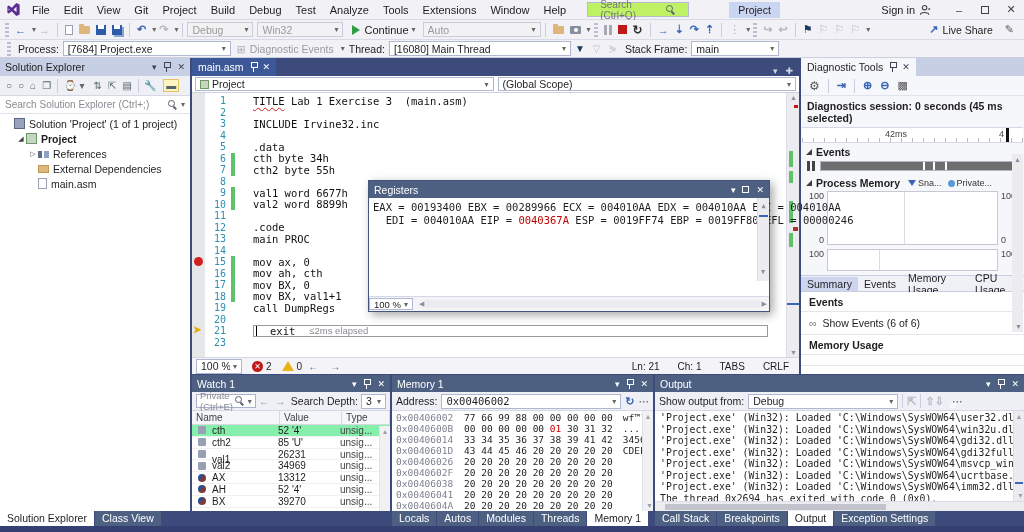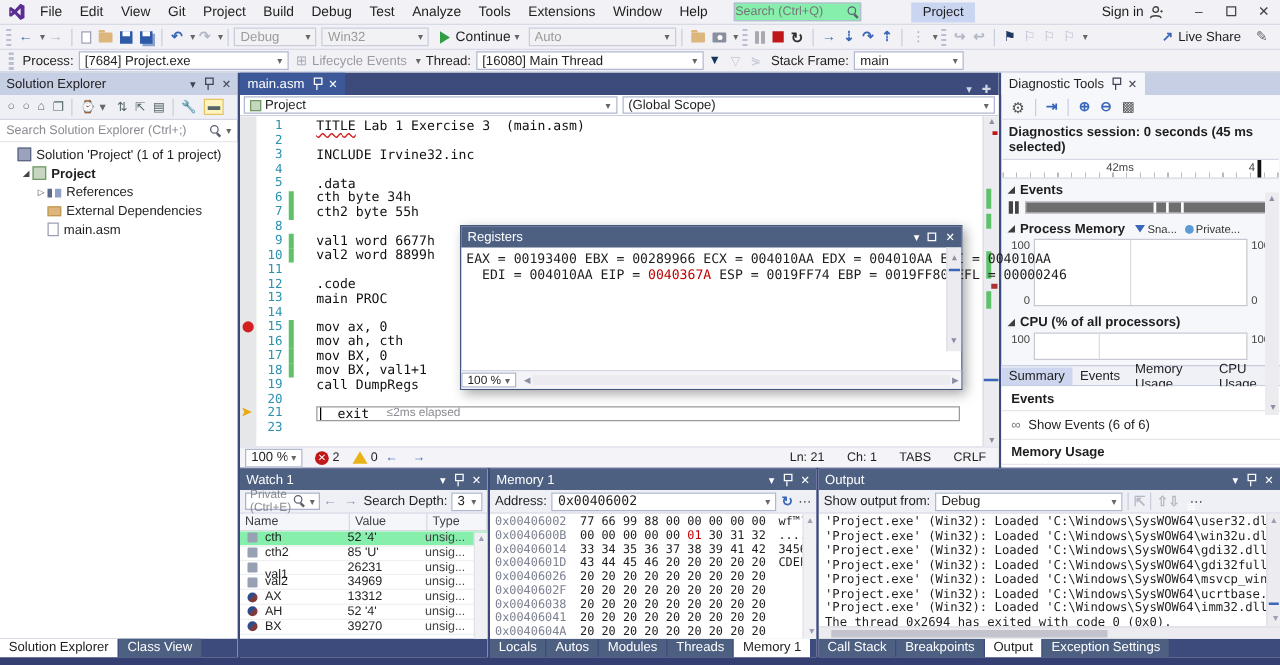--- a/index.html
+++ b/index.html
@@ -8,21 +8,21 @@
   .abs{position:absolute;}
   .row{display:flex;align-items:center;}
   .grow{flex:1;}
   .mono{font-family:"DejaVu Sans Mono",monospace;}
   .caret-dn{font-size:8px;color:#666;margin-left:3px;}
   .sep{width:1px;height:14px;background:#c9cdde;margin:0 4px;}
   .grip{width:4px;height:14px;margin:0 3px;background:repeating-linear-gradient(180deg,#b9bed4 0 2px,transparent 2px 4px);}
   
   #titlebar{left:0;top:0;width:1024px;height:20px;background:#f1f1f6;border-bottom:1px solid #d8dae6;display:flex;align-items:center;}
   .menu-item{padding:0 7px;font-size:11px;color:#1e1e1e;}
-  #qsearch{width:102px;height:15px;background:#86efac;border:1px solid #b6bccf;display:flex;align-items:center;padding:0 0;margin-left:14px;color:#767676;font-size:10px;}
+  #qsearch{width:102px;height:15px;background:#bef264;border:1px solid #b6bccf;display:flex;align-items:center;padding:0 12px;margin-left:14px;color:#767676;font-size:10px;}
   #title-pill{background:#c9d5f1;height:16px;padding:0 9px;display:flex;align-items:center;margin-left:40px;font-size:10.5px;}
   #win-controls{margin-left:auto;display:flex;align-items:center;}
   .winbtn{width:26px;text-align:center;color:#444;font-size:11px;}
   .boxglyph{display:inline-block;width:8px;height:8px;border:1px solid #444;}
   
   #toolbar{left:0;top:20px;width:1024px;height:20px;background:#f1f1f6;border-bottom:1px solid #d8dae6;display:flex;align-items:center;padding:0 2px;}
   .tbtn{display:flex;align-items:center;padding:0 3px;height:18px;}
   .combo{background:#fff;border:1px solid #b0b7d0;height:15px;display:flex;align-items:center;padding:0 4px;font-size:10.5px;}
   .combo.dis{background:#f2f2f4;color:#9a9a9a;border-color:#c9cdde;}
   .combo .cv{flex:1;white-space:nowrap;overflow:hidden;}
@@ -307,21 +307,21 @@
 </div>
 
 <div id="debugbar" class="abs">
   <span class="grip"></span>
   <span class="lbl">Process:</span>
   <span class="combo" style="width:168px">
       <span class="cv">[7684] Project.exe</span>
       <span class="caret-dn">▾</span>
     </span>
   <span style="color:#aab;margin-left:6px">⊞</span>
-  <span class="lbl" style="color:#9a9aa2">Lifecycle Events</span>
+  <span class="lbl" style="color:#9a9aa2">Diagnostic Events</span>
     <span class="caret-dn">▾</span>
   <span class="lbl">Thread:</span>
   <span class="combo" style="width:182px">
       <span class="cv">[16080] Main Thread</span>
       <span class="caret-dn">▾</span>
     </span>
   <span style="color:#17365d;font-size:10px;margin:0 4px">▼</span>
   <span style="color:#c3c6d4;font-size:10px;margin:0 4px">▽</span>
   <span style="color:#c3c6d4;font-size:10px;margin:0 4px">⋟</span>
   <span class="lbl">Stack Frame:</span>
@@ -661,24 +661,20 @@
         <span>0</span>
       </div>
     <div class="gbox">
         <div class="gline"></div>
       </div>
     <div class="gaxis r">
         <span>100</span>
         <span>0</span>
       </div>
   </div>
-  <div class="dsec-head">
-      <span class="tri-open"></span>
-      <span>CPU (% of all processors)</span>
-    </div>
   <div class="graph-row" style="height:26px">
     <div class="gaxis">
         <span>100</span>
       </div>
     <div class="gbox">
         <div class="gline" style="left:30%"></div>
       </div>
     <div class="gaxis r">
         <span>100</span>
       </div>

